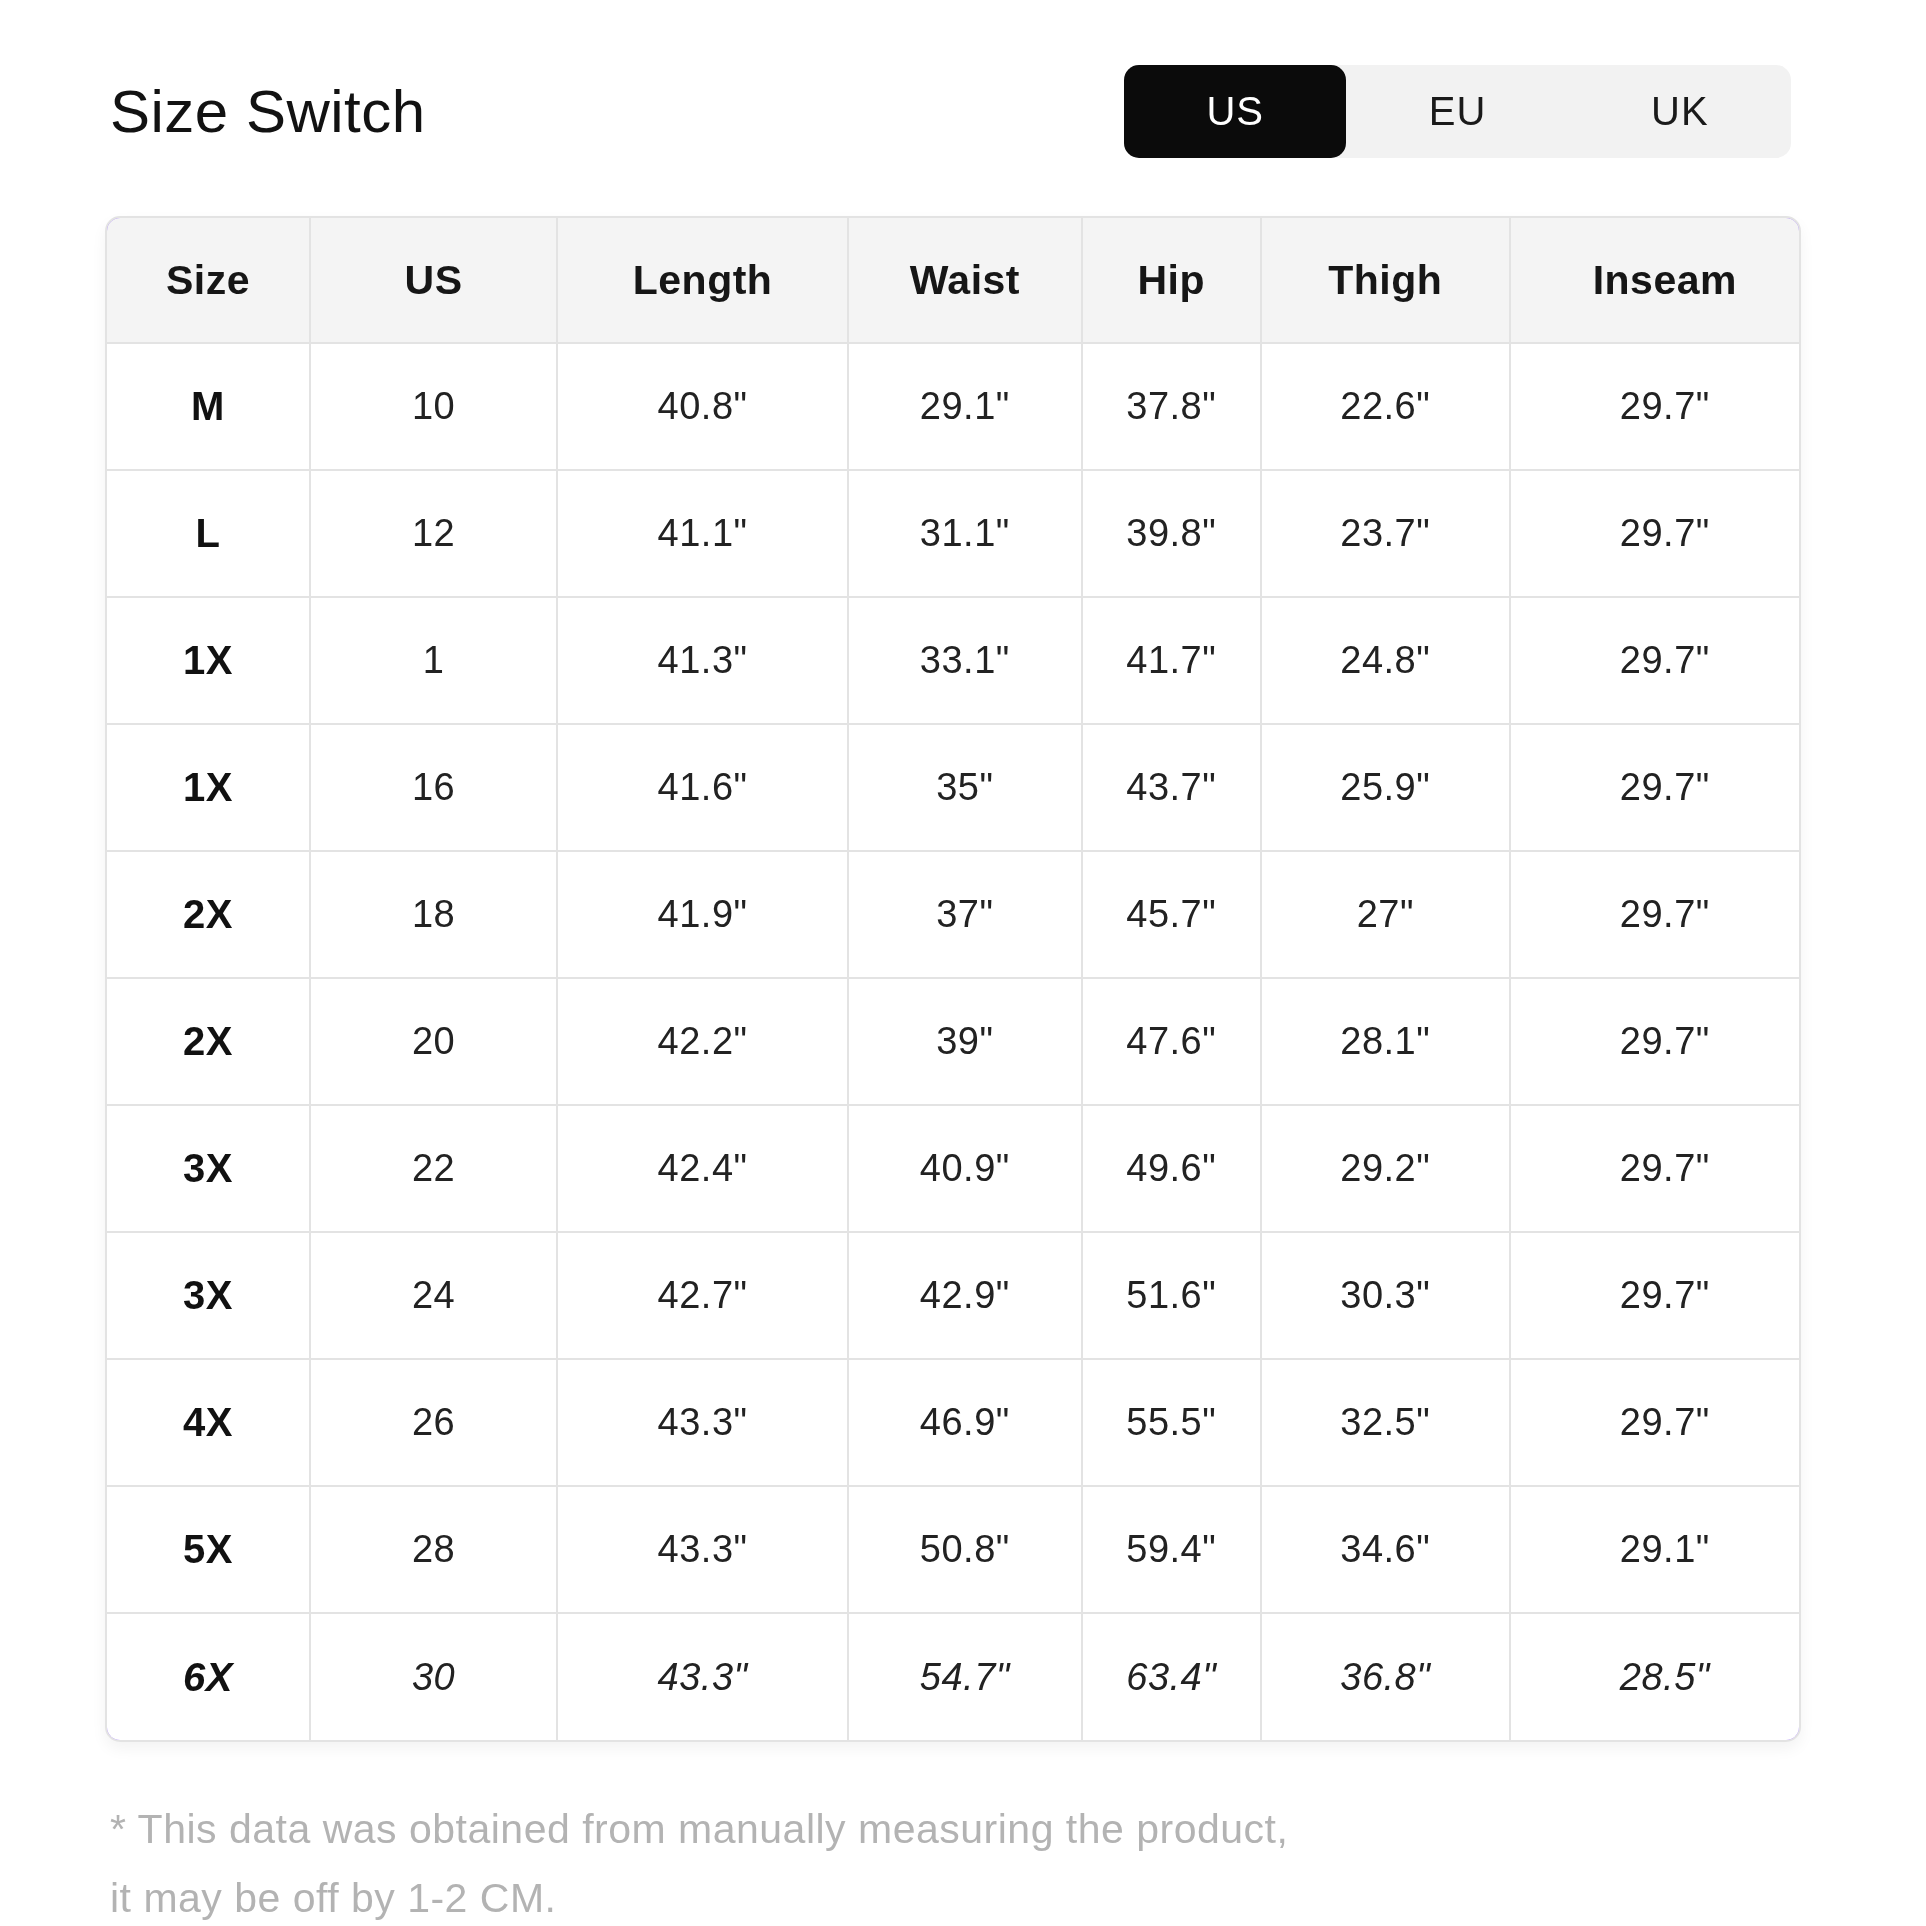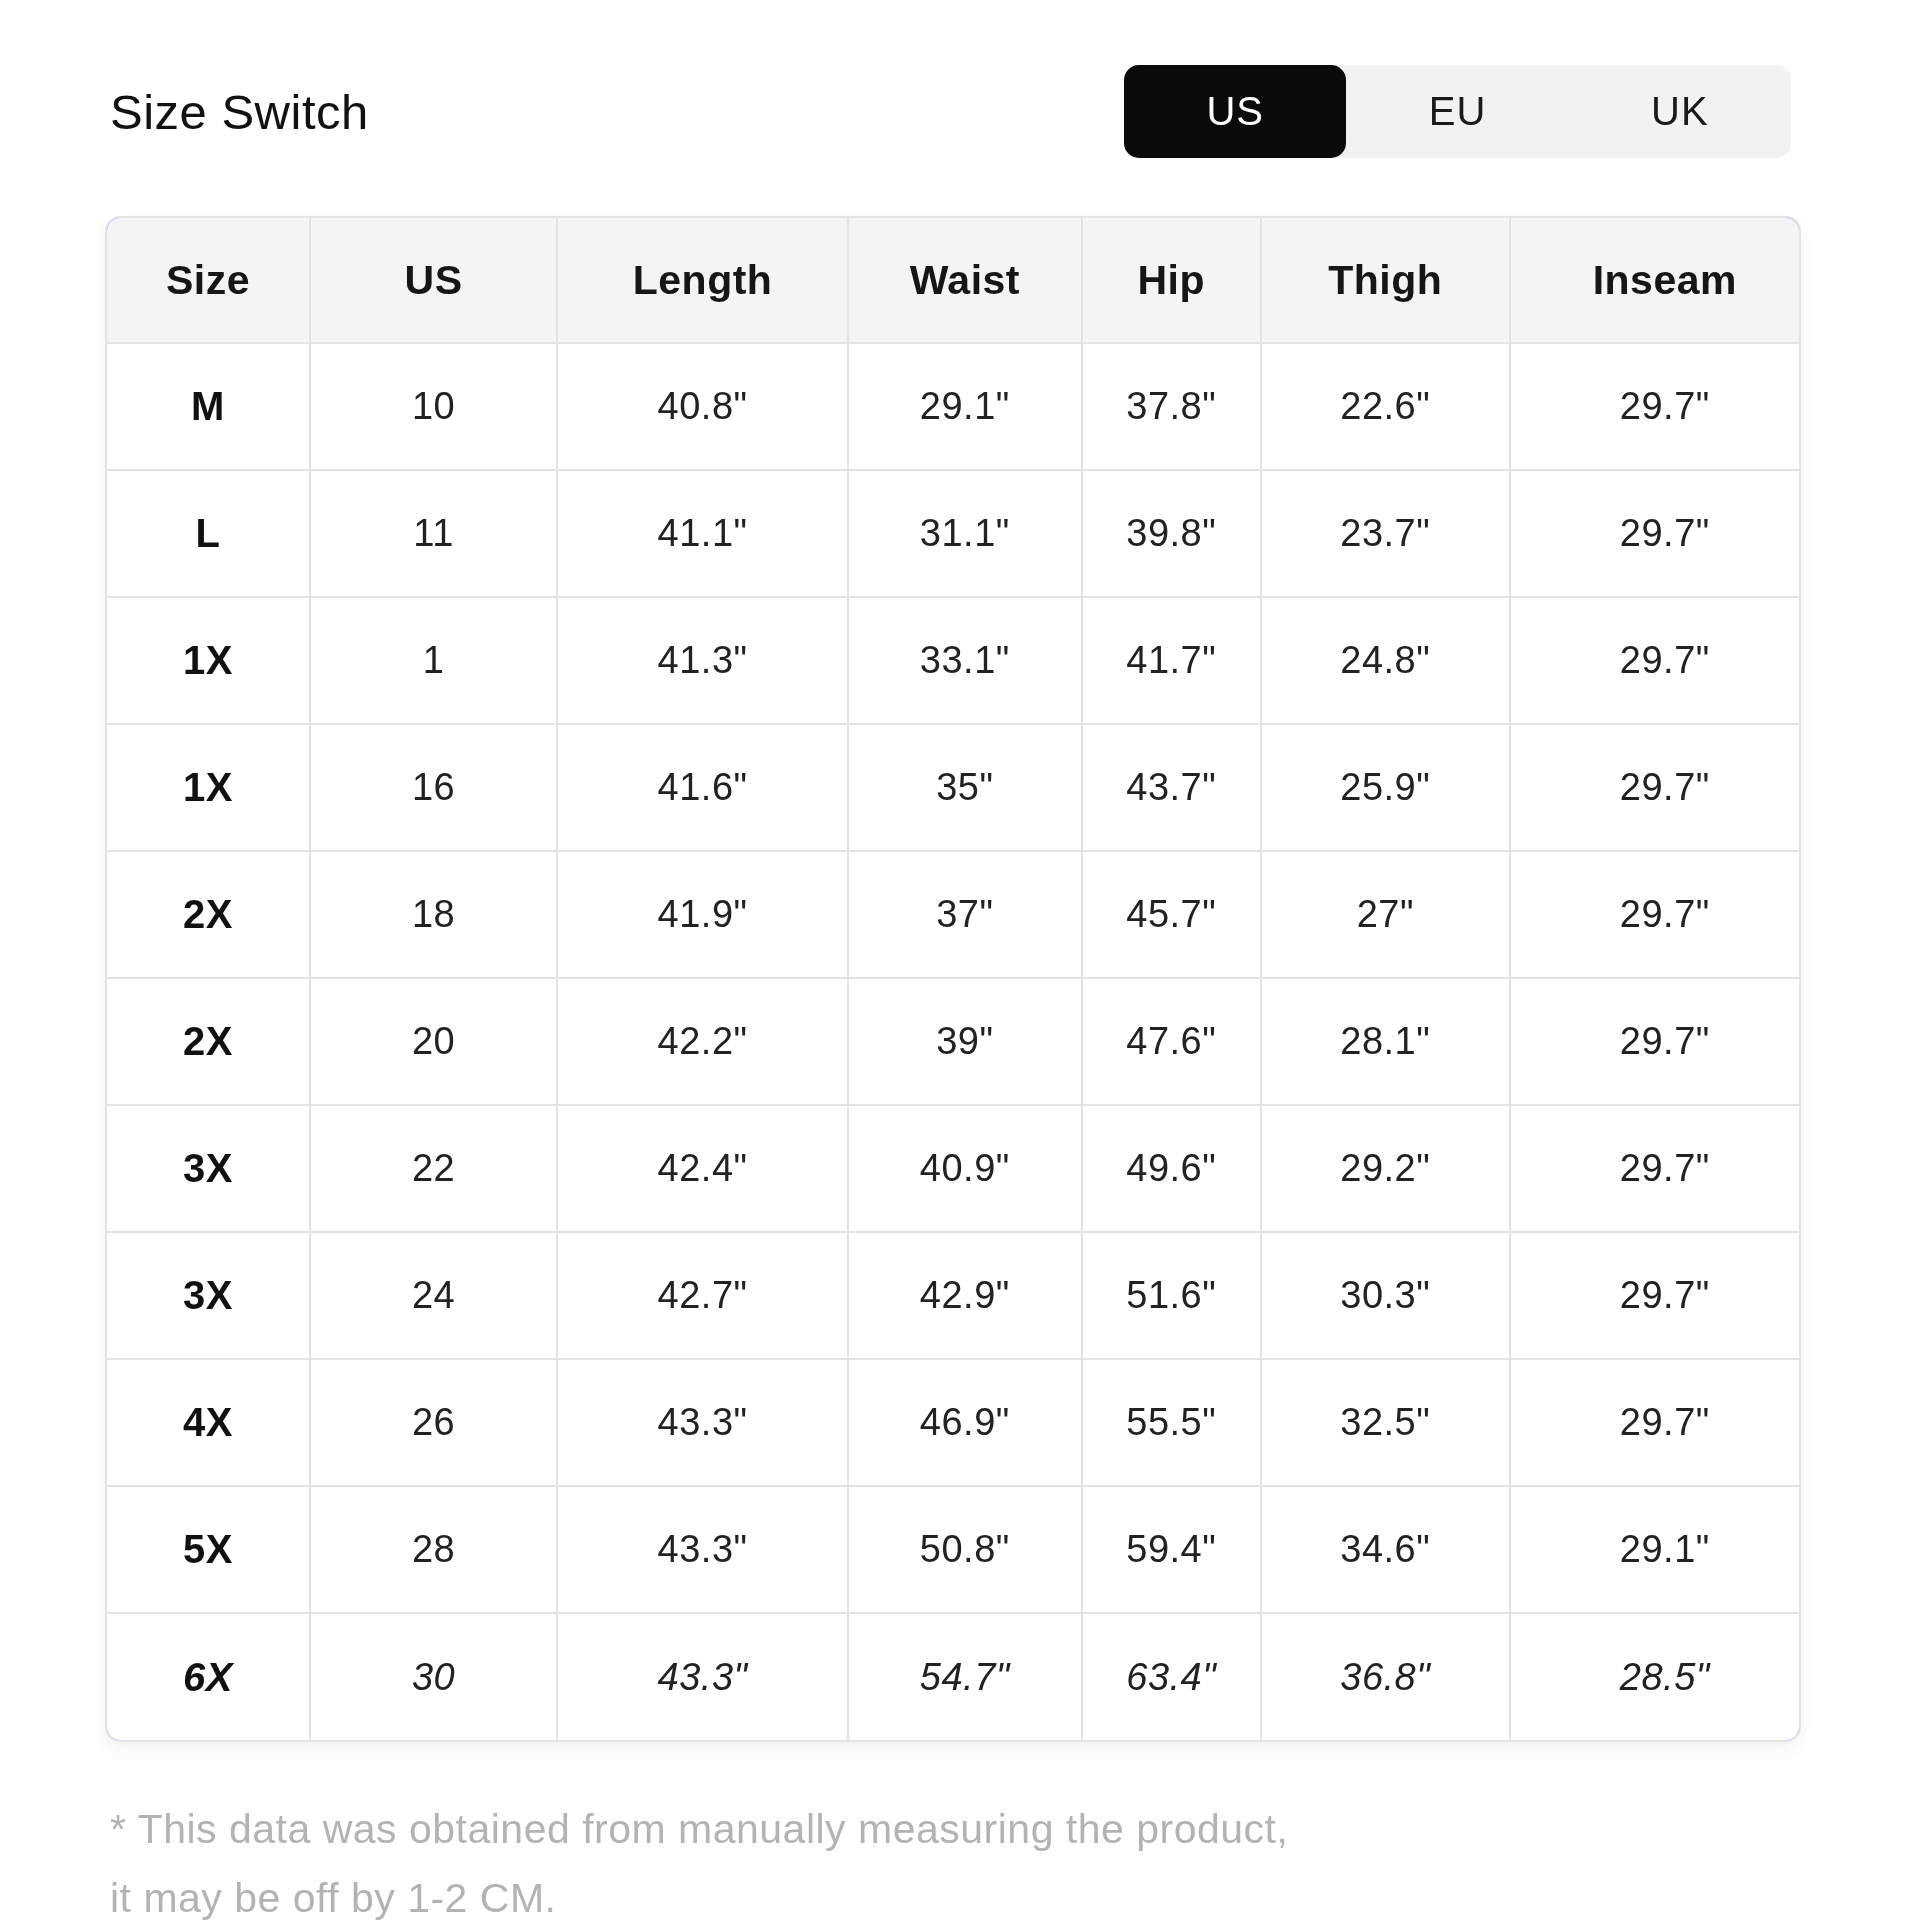--- a/index.html
+++ b/index.html
@@ -20,21 +20,21 @@
     color:var(--text-body);
     overflow:hidden;
   }
   .header-row{
     display:flex;
     justify-content:space-between;
     align-items:center;
     padding:65px 135px 0 110px;
   }
   .page-title{
-    font-size:49px;
+    font-size:60px;
     font-weight:500;
     letter-spacing:0.5px;
     color:#121212;
   }
   .unit-toggle{
     display:flex;
     width:667px;
     height:93px;
     background:var(--toggle-bg);
     border-radius:15px;
@@ -148,21 +148,21 @@
             <td class="size-col">M</td>
             <td>10</td>
             <td>40.8"</td>
             <td>29.1"</td>
             <td>37.8"</td>
             <td>22.6"</td>
             <td>29.7"</td>
           </tr>
           <tr>
             <td class="size-col">L</td>
-            <td>11</td>
+            <td>12</td>
             <td>41.1"</td>
             <td>31.1"</td>
             <td>39.8"</td>
             <td>23.7"</td>
             <td>29.7"</td>
           </tr>
           <tr>
             <td class="size-col">1X</td>
             <td>1</td>
             <td>41.3"</td>

